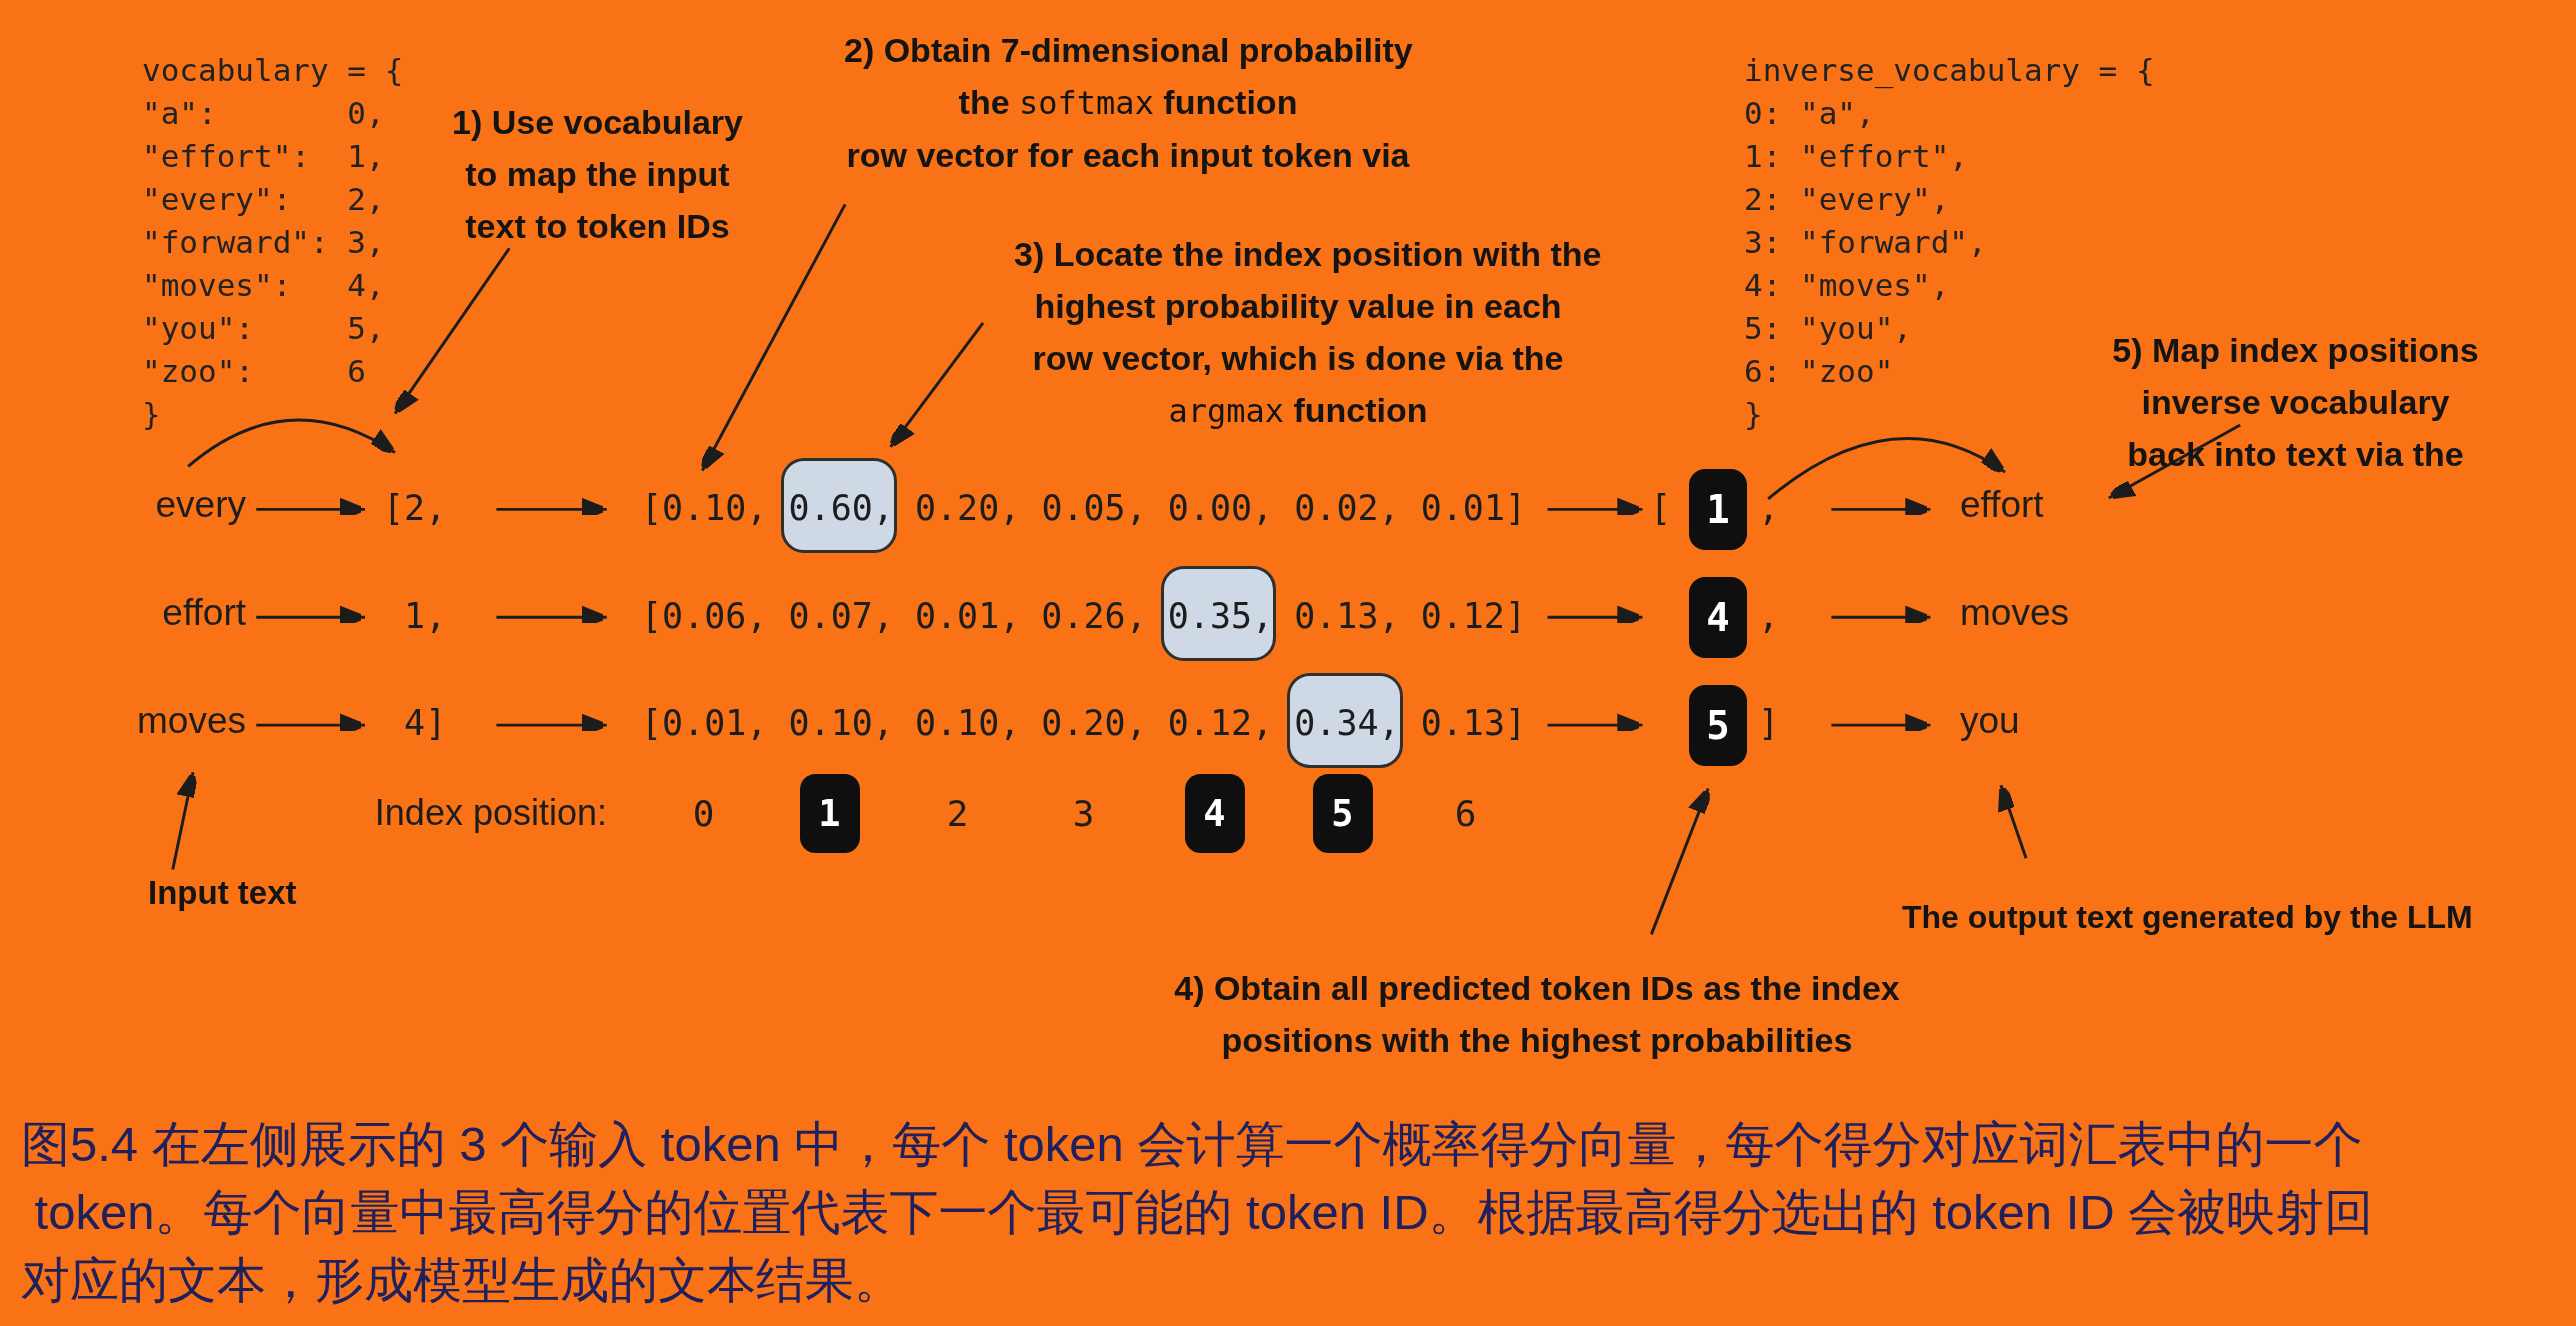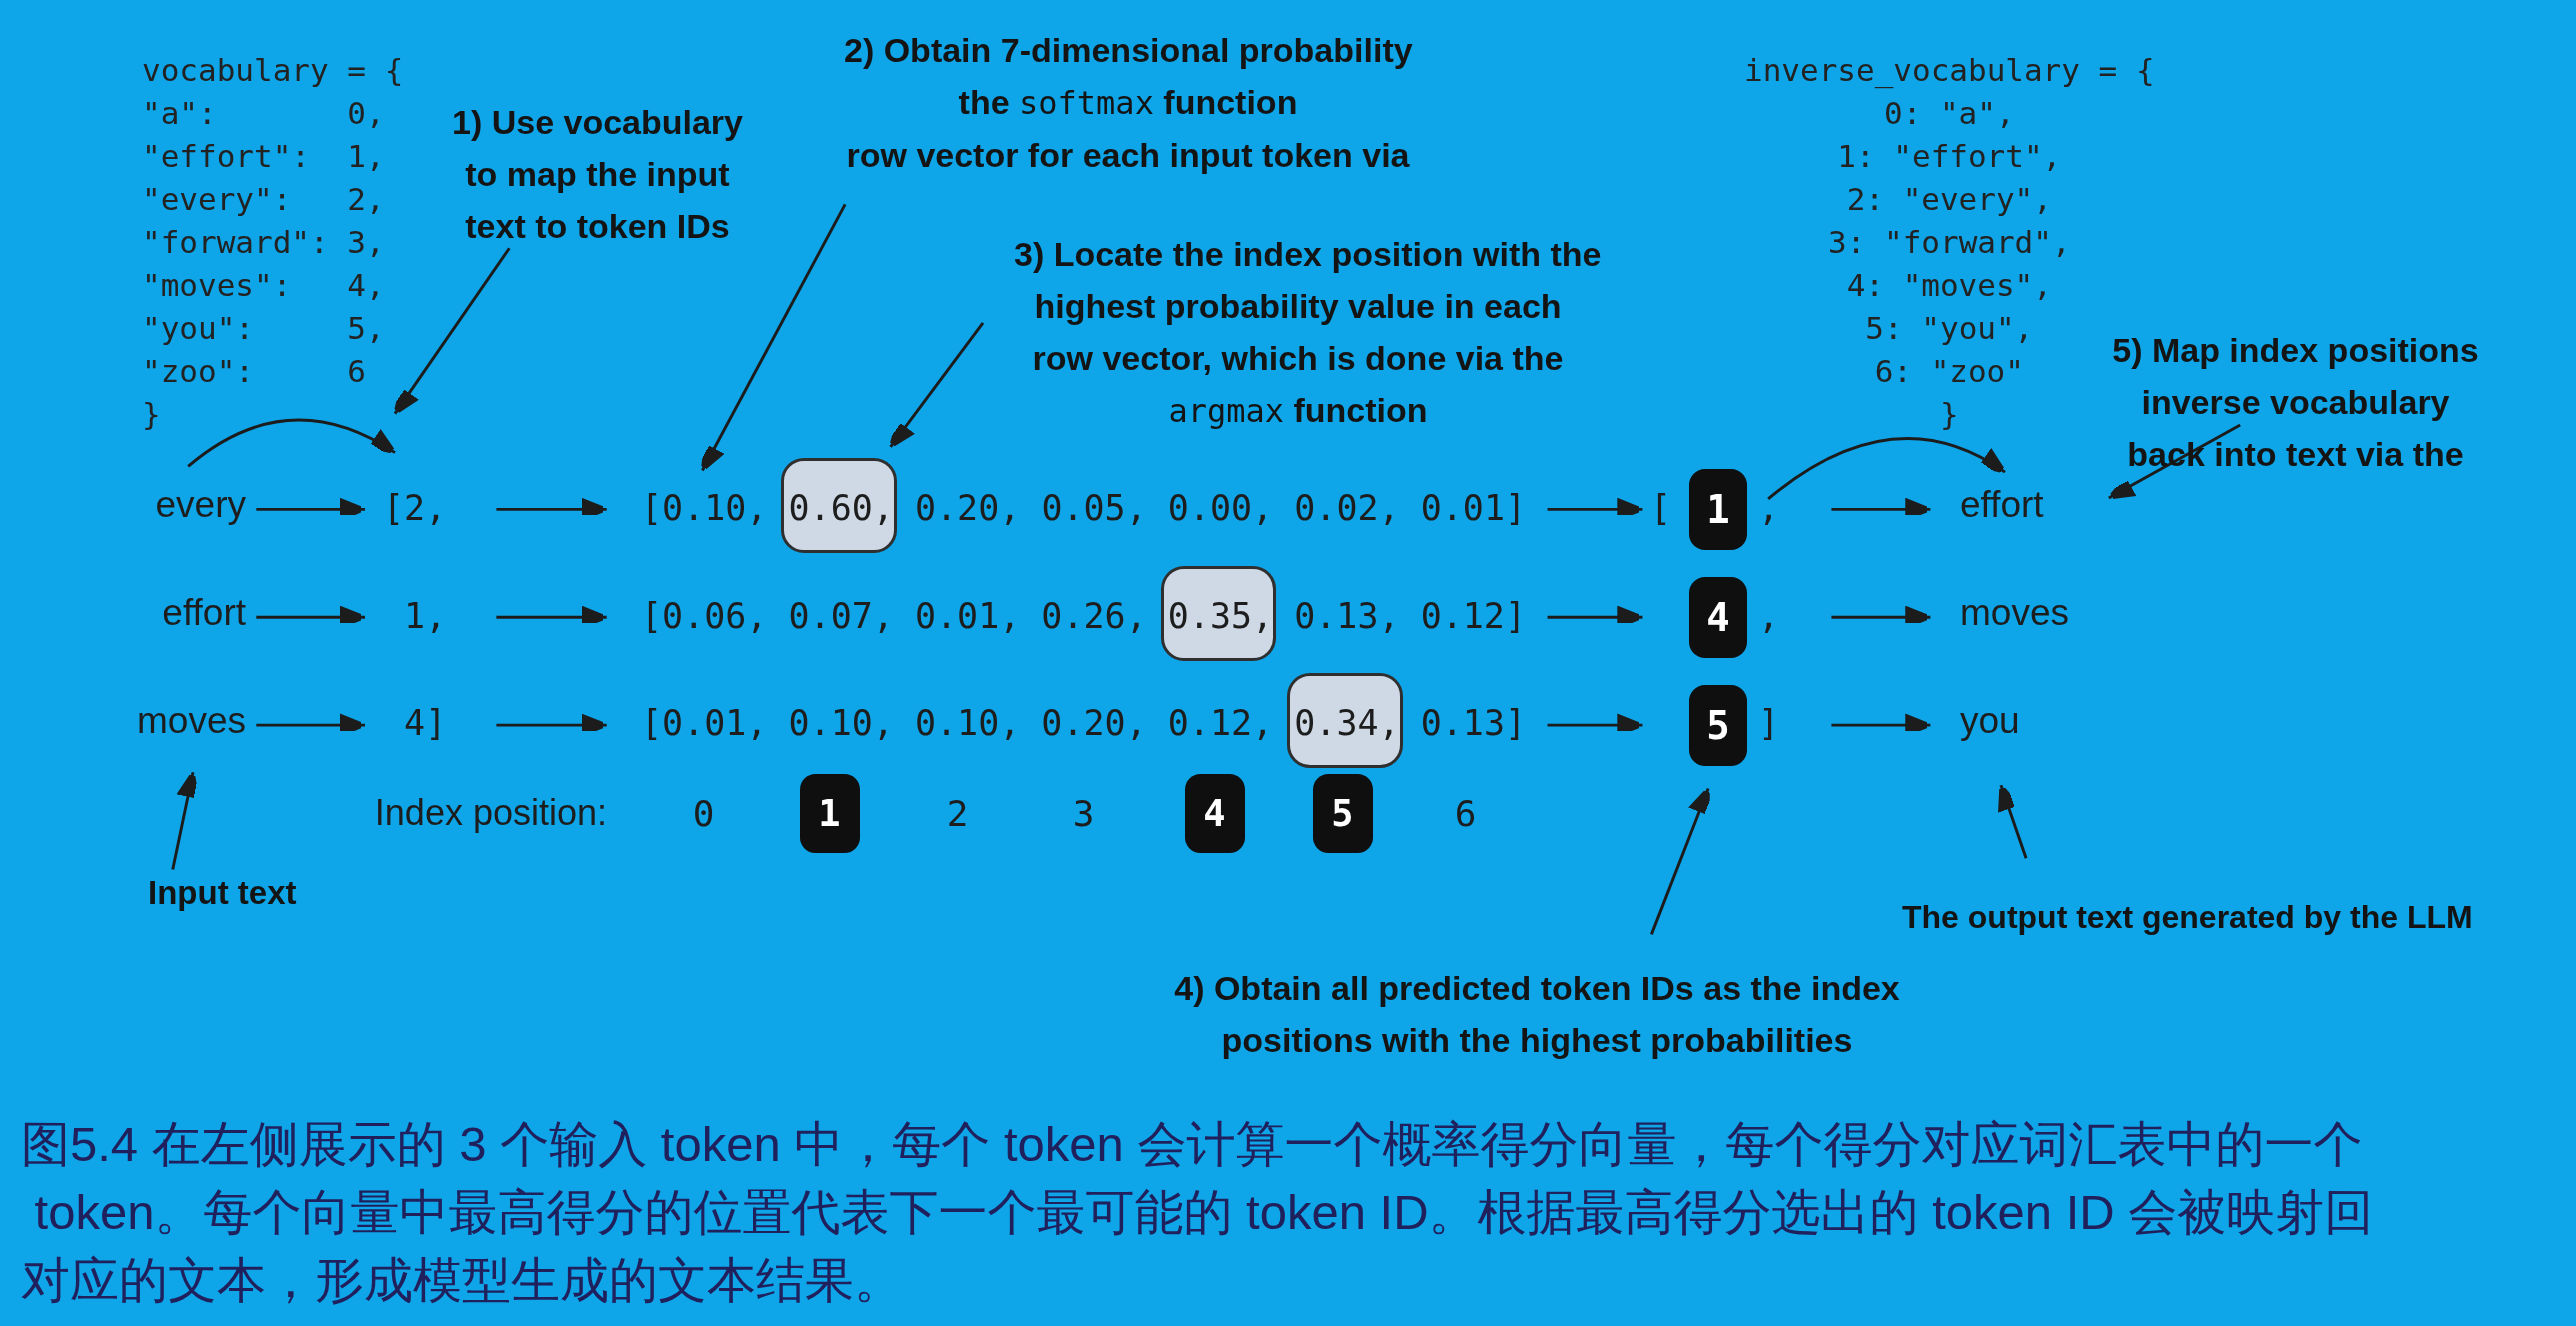--- a/index.html
+++ b/index.html
@@ -1,16 +1,16 @@
 <!DOCTYPE html>
 <html style="--hl-fill: #cfd9e6; --hl-border: #2f2f2f; --box-black: #0f0f0f; --caption: #20205c;font-size:13px"><head>
 <meta charset="utf-8">
 <style>
   html,body{margin:0;padding:0;background:#fdfdfd;}
-  #stage{position:relative;width:2576px;height:1327px;background:#0ea5e9;overflow:hidden;
+  #stage{position:relative;width:2576px;height:1327px;background:#f97316;overflow:hidden;
          font-family:"Liberation Sans",sans-serif;color:#1c1c1c;}
   #arrows{position:absolute;left:0;top:0;z-index:1;}
   .abs{position:absolute;z-index:2;}
   .code{font-family:"DejaVu Sans Mono",monospace;font-size:31px;line-height:43px;white-space:pre;color:#222;}
   .ann{font-weight:bold;font-size:34px;line-height:52px;text-align:center;white-space:pre;color:#141414;}
   .ann .mono{font-family:"DejaVu Sans Mono",monospace;font-weight:normal;font-size:32px;}
   .word{font-size:37px;color:#1d1d1d;white-space:pre;}
   .win{width:149px;text-align:right;}
   .vecline{font-family:"DejaVu Sans Mono",monospace;font-size:35px;line-height:42px;white-space:pre;color:#1d1d1d;z-index:0;}
   .hl{position:relative;margin-top:45px;}
@@ -64,21 +64,21 @@
 
   <pre class="abs code" style="left:142px;top:18px;" id="vocab">vocabulary = {
 "a":       0,
 "effort":  1,
 "every":   2,
 "forward": 3,
 "moves":   4,
 "you":     5,
 "zoo":     6
 }</pre>
-  <pre class="abs code" style="left:1744px;top:18px;text-align:center;" id="invvocab">inverse_vocabulary = {
+  <pre class="abs code" style="left:1744px;top:18px;" id="invvocab">inverse_vocabulary = {
 0: "a",
 1: "effort",
 2: "every",
 3: "forward",
 4: "moves",
 5: "you",
 6: "zoo"
 }</pre>
 
   <div class="abs ann" style="left:354px;top:96px;width:487px;" id="ann1"><div>1) Use vocabulary</div><div>to map the input</div><div>text to token IDs</div></div>

